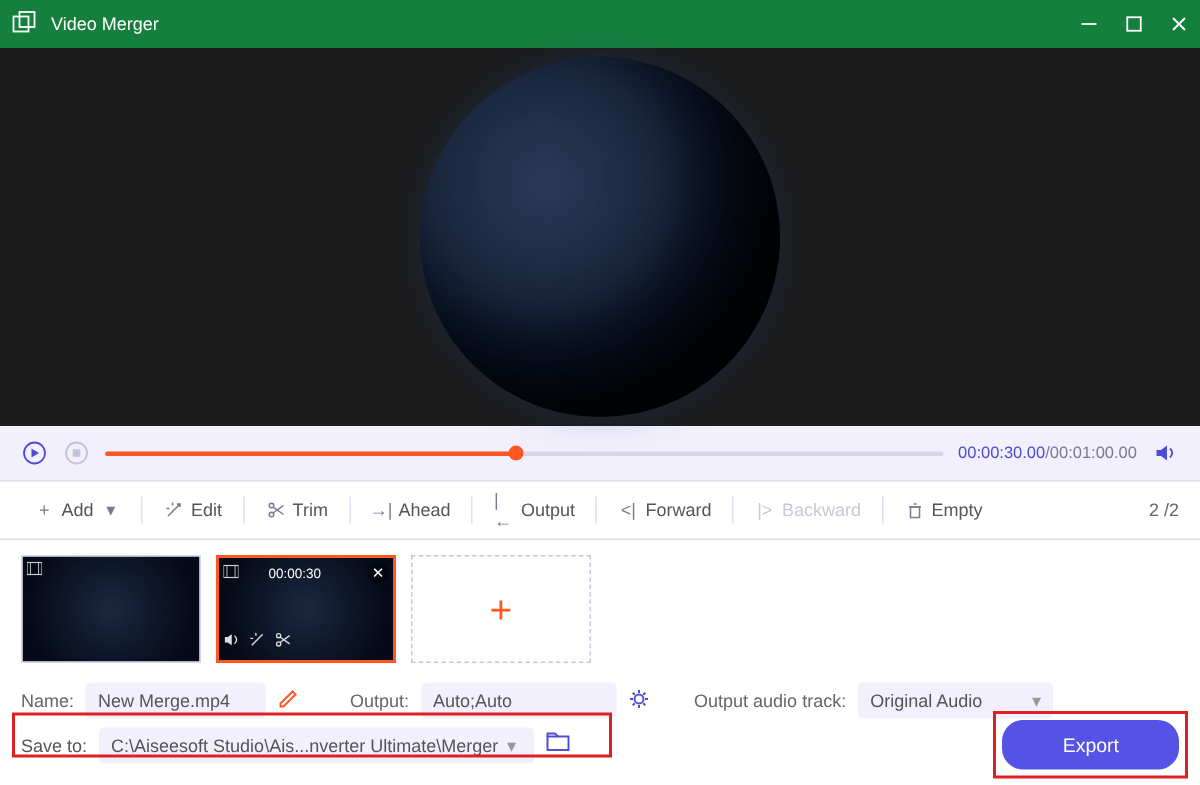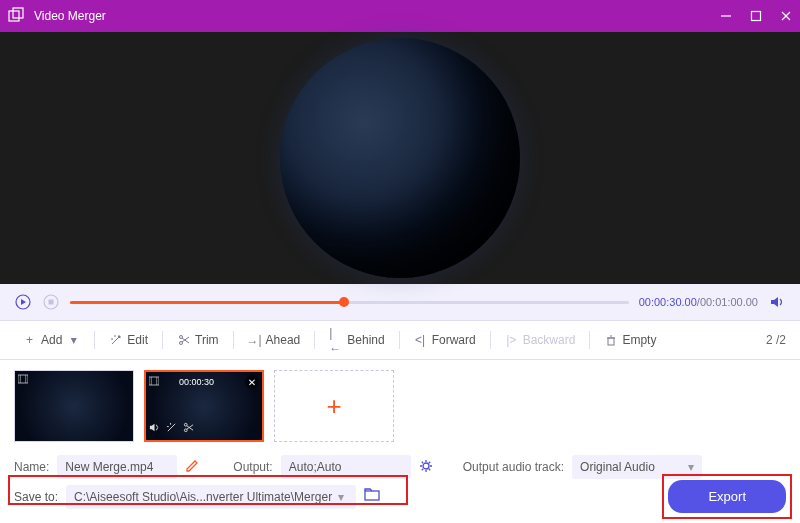--- a/index.html
+++ b/index.html
@@ -1,17 +1,17 @@
 <!DOCTYPE html>
 <html><head>
 <meta charset="utf-8">
 <style>
 *{box-sizing:border-box;margin:0;padding:0;font-family:"Segoe UI",Arial,sans-serif}
 body{width:800px;height:523px;background:#fff;overflow:hidden}
-.titlebar{height:32px;background:#a21caf;display:flex;align-items:center;padding:0 8px;color:#fff}
+.titlebar{height:32px;background:#15803d;display:flex;align-items:center;padding:0 8px;color:#fff}
 .titlebar .logo{width:18px;height:18px;margin-right:8px;position:relative}
 .titlebar .title{font-size:12px;flex:1}
 .winbtns{display:flex;gap:18px;align-items:center}
 .winbtn{width:12px;height:12px;display:flex;align-items:center;justify-content:center;cursor:pointer}
 .preview{background:#1c1c1c;height:252px;margin:0;display:flex;align-items:center;justify-content:center}
 .preview .earth{width:240px;height:240px;border-radius:50%;background:radial-gradient(circle at 35% 35%,#2a3a55 0%,#1a2840 35%,#0b1830 55%,#050a18 80%);box-shadow:inset -40px -40px 60px rgba(0,0,0,.9),0 0 24px rgba(40,70,140,.25)}
 .controls{background:#f2f0fc;height:36px;display:flex;align-items:center;padding:0 14px;gap:10px}
 .playbtn,.stopbtn,.volbtn{width:18px;height:18px;display:flex;align-items:center;justify-content:center;color:#4f4cd4;cursor:pointer}
 .track{flex:1;height:3px;background:#d8d6ec;position:relative;border-radius:2px}
 .track .prog{position:absolute;left:0;top:0;height:100%;width:49%;background:#ff5722;border-radius:2px}
@@ -144,21 +144,21 @@
       <span>Trim</span>
     </div>
   <div class="sep"></div>
   <div class="tbtn">
       <span class="ic">→|</span>
       <span>Ahead</span>
     </div>
   <div class="sep"></div>
   <div class="tbtn">
       <span class="ic">|←</span>
-      <span>Behind</span>
+      <span>Output</span>
     </div>
   <div class="sep"></div>
   <div class="tbtn">
       <span class="ic">&lt;|</span>
       <span>Forward</span>
     </div>
   <div class="sep"></div>
   <div class="tbtn disabled">
       <span class="ic">|&gt;</span>
       <span>Backward</span>

